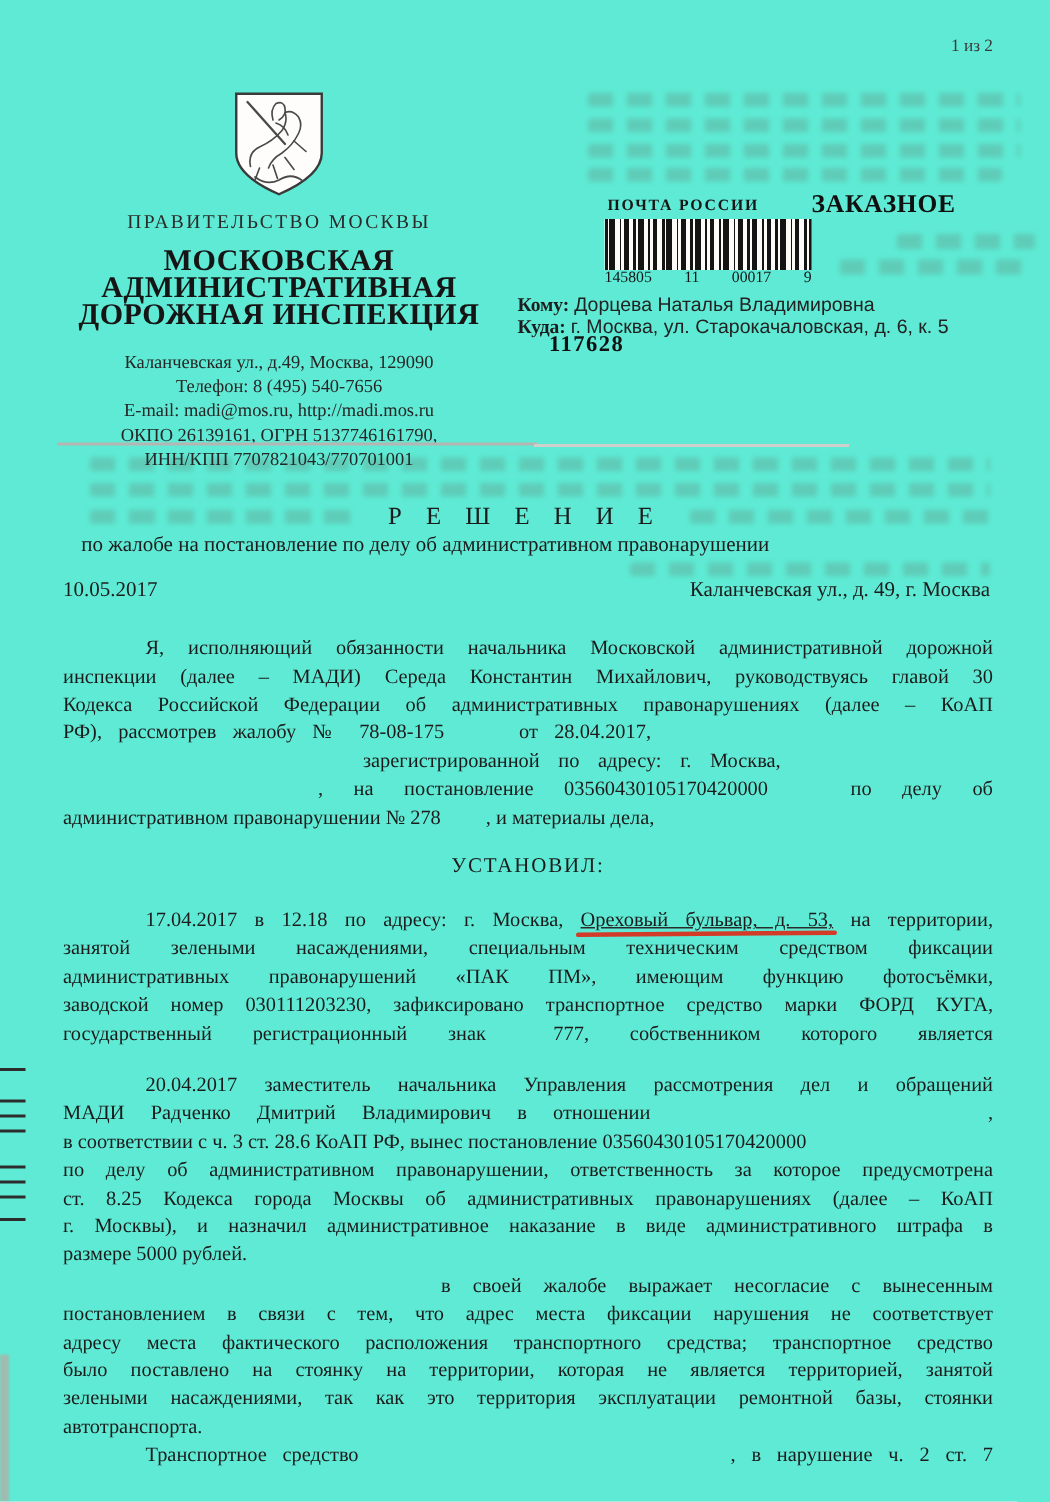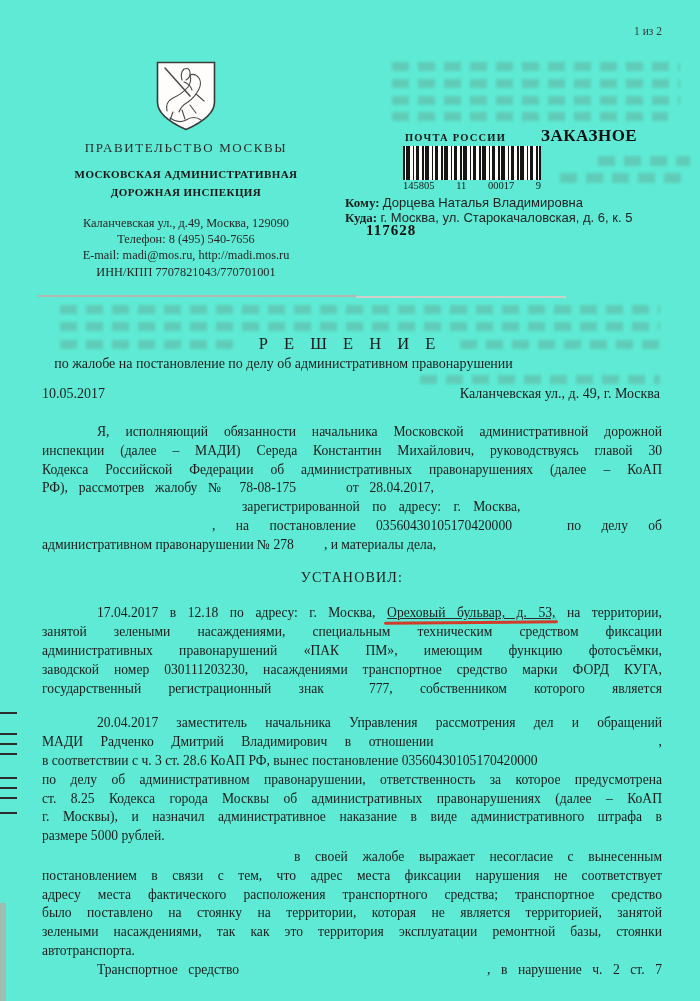--- a/index.html
+++ b/index.html
@@ -6,21 +6,21 @@
   .page{
     position:relative;width:700px;height:1001px;margin:0 auto;
     background:#5eead4;overflow:hidden;color:#1d1d1d;
     font-family:"Liberation Serif","DejaVu Serif",serif;
   }
   
   .page-num{position:absolute;top:25px;right:38px;font-size:11.5px;color:#3a3a3a;}
   .letterhead{position:absolute;left:40px;top:60px;width:292px;text-align:center;}
   .crest{display:block;margin:0 auto;}
   .gov-label{margin-top:8px;font-size:13px;letter-spacing:1.6px;color:#2a2a2a;}
-  .org-name{margin-top:9px;font-weight:bold;font-size:11px;line-height:18px;letter-spacing:.4px;color:#151515;}
+  .org-name{margin-top:9px;font-weight:bold;font-size:20px;line-height:18px;letter-spacing:.4px;color:#151515;}
   .contacts{margin-top:14px;font-size:12.3px;line-height:16.2px;color:#262626;}
   
   .carrier{position:absolute;left:405px;top:132px;font-size:10.5px;font-weight:bold;letter-spacing:1.2px;color:#161616;}
   .zakaznoe{position:absolute;left:541px;top:126px;font-size:17px;font-weight:bold;letter-spacing:.5px;color:#101010;}
   .barcode{position:absolute;left:403px;top:146px;width:138px;height:34px;
     background:repeating-linear-gradient(90deg,#141414 0 2px,#fcfbf7 2px 3px,#141414 3px 7px,#fcfbf7 7px 10px,#141414 10px 11px,#fcfbf7 11px 13px,#141414 13px 16px,#fcfbf7 16px 19px);}
   .barcode-digits{position:absolute;left:403px;top:180px;width:138px;display:flex;justify-content:space-between;font-size:10.5px;color:#161616;}
   .post-row{position:absolute;left:345px;font-size:13px;white-space:nowrap;}
   .post-row .lbl{font-weight:bold;font-family:"Liberation Serif",serif;}
   .post-row .val{font-family:"Liberation Sans","DejaVu Sans",sans-serif;font-size:13px;color:#222;}
@@ -83,20 +83,21 @@
     </svg>
     <div class="gov-label" data-name="government-label">ПРАВИТЕЛЬСТВО МОСКВЫ</div>
     <div class="org-name" data-name="org-name">
       <div data-name="org-name-line1">МОСКОВСКАЯ АДМИНИСТРАТИВНАЯ</div>
       <div data-name="org-name-line2">ДОРОЖНАЯ ИНСПЕКЦИЯ</div>
     </div>
     <div class="contacts" data-name="org-contacts">
       <div data-name="org-address">Каланчевская ул., д.49, Москва, 129090</div>
       <div data-name="org-phone">Телефон: 8 (495) 540-7656</div>
       <div data-name="org-email">E-mail: madi@mos.ru, http://madi.mos.ru</div>
+      <div data-name="org-okpo-ogrn">ОКПО 26139161, ОГРН 5137746161790,</div>
       <div data-name="org-inn-kpp">ИНН/КПП 7707821043/770701001</div>
     </div>
   </div>
 
   <div class="carrier" data-name="russian-post-label">ПОЧТА РОССИИ</div>
   <div class="zakaznoe" data-name="registered-mail-label">ЗАКАЗНОЕ</div>
   <div class="barcode" data-name="postal-barcode"></div>
   <div class="barcode-digits" data-name="barcode-digits">
     <span data-name="barcode-digit-group">145805</span>
     <span data-name="barcode-digit-group">11</span>
@@ -133,21 +134,21 @@
         <div class="line justify" data-name="text-line" style="padding-left: 170px;"><span data-name="text-segment">, на постановление 03560430105170420000</span><span class="gap" data-name="redacted-gap" style="width: 55px;"></span><span data-name="text-segment">по делу об</span></div>
         <div class="line left" data-name="text-line"><span data-name="text-segment">административном правонарушении № 278</span><span class="gap" data-name="redacted-gap" style="width: 30px;"></span><span data-name="text-segment">, и материалы дела,</span></div>
       </div>
       <div class="para" data-name="ustanovil-heading" style="margin-top: 14px;">
         <div class="line center" data-name="text-line"><span data-name="text-segment">УСТАНОВИЛ:</span></div>
       </div>
       <div class="para" data-name="facts-paragraph" style="margin-top: 17px;">
         <div class="line justify" data-name="text-line" style="padding-left: 55px;"><span data-name="text-segment">17.04.2017 в 12.18 по адресу: г. Москва, </span><span data-name="red-underlined-address" class="red-underline">Ореховый бульвар, д. 53,</span><span data-name="text-segment"> на территории,</span></div>
         <div class="line justify" data-name="text-line"><span data-name="text-segment">занятой зелеными насаждениями, специальным техническим средством фиксации</span></div>
         <div class="line justify" data-name="text-line"><span data-name="text-segment">административных правонарушений «ПАК ПМ», имеющим функцию фотосъёмки,</span></div>
-        <div class="line justify" data-name="text-line"><span data-name="text-segment">заводской номер 030111203230, насаждениями транспортное средство марки ФОРД КУГА,</span></div>
+        <div class="line justify" data-name="text-line"><span data-name="text-segment">заводской номер 030111203230, зафиксировано транспортное средство марки ФОРД КУГА,</span></div>
         <div class="line justify" data-name="text-line"><span data-name="text-segment">государственный регистрационный знак</span><span class="gap" data-name="redacted-gap" style="width: 45px;"></span><span data-name="text-segment">777, собственником которого является</span></div>
       </div>
       <div class="para" data-name="ruling-paragraph" style="margin-top: 16px;">
         <div class="line justify" data-name="text-line" style="padding-left: 55px;"><span data-name="text-segment">20.04.2017 заместитель начальника Управления рассмотрения дел и обращений</span></div>
         <div class="line justify" data-name="text-line"><span data-name="text-segment">МАДИ Радченко Дмитрий Владимирович в отношении</span><span class="gap" data-name="redacted-gap" style="width: 225px;"></span><span data-name="text-segment">,</span></div>
         <div class="line left" data-name="text-line"><span data-name="text-segment">в соответствии с ч. 3 ст. 28.6 КоАП РФ, вынес постановление 03560430105170420000</span></div>
         <div class="line justify" data-name="text-line"><span data-name="text-segment">по делу об административном правонарушении, ответственность за которое предусмотрена</span></div>
         <div class="line justify" data-name="text-line"><span data-name="text-segment">ст. 8.25 Кодекса города Москвы об административных правонарушениях (далее – КоАП</span></div>
         <div class="line justify" data-name="text-line"><span data-name="text-segment">г. Москвы), и назначил административное наказание в виде административного штрафа в</span></div>
         <div class="line left" data-name="text-line"><span data-name="text-segment">размере 5000 рублей.</span></div>

